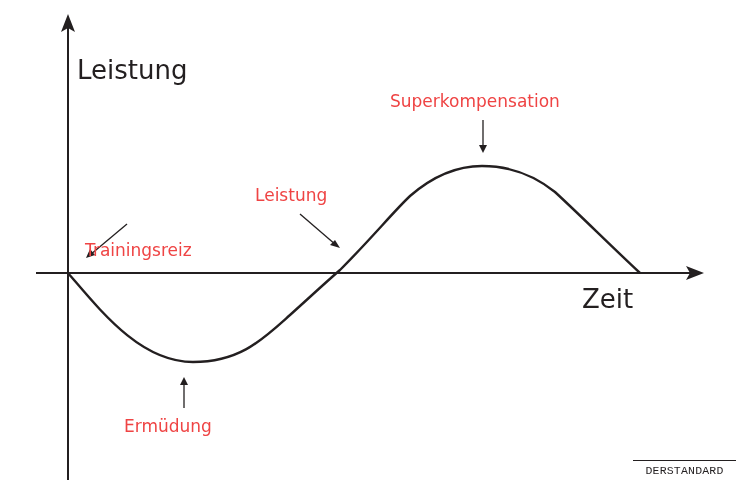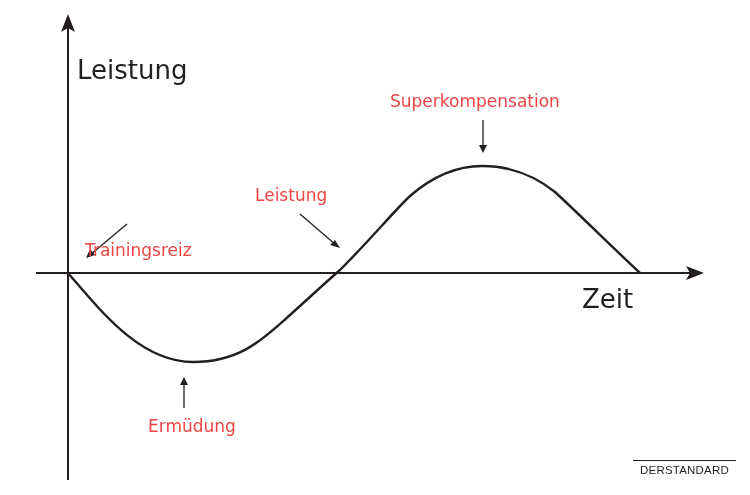--- a/index.html
+++ b/index.html
@@ -1,21 +1,21 @@
 <!DOCTYPE html>
 <html><head>
   <meta charset="utf-8">
   <style>
     html, body { margin: 0; padding: 0; background: #ffffff; }
     body { width: 750px; height: 495px; position: relative; overflow: hidden; font-family: "DejaVu Sans", sans-serif; }
     svg { position: absolute; left: 0; top: 0; }
     .lbl { position: absolute; color: #231f20; white-space: nowrap; }
     .axis-title { font-size: 26px; }
     .ann { font-size: 17px; color: #ef4444; }
-    .brand { position: absolute; left: 633px; top: 460px; width: 103px; border-top: 1px solid #231f20; padding-top: 3px; font-family: Liberation Sans, sans-serif; font-size: 11.5px; letter-spacing: 0.2px; color: #231f20; text-align: center; }
+    .brand { position: absolute; left: 633px; top: 460px; width: 103px; border-top: 1px solid #231f20; padding-top: 3px; font-family: Liberation Mono, monospace; font-size: 11.5px; letter-spacing: 0.2px; color: #231f20; text-align: center; }
   </style>
 </head>
 <body>
 
 <svg width="750" height="495" viewBox="0 0 750 495">
 
   <line x1="68" y1="22" x2="68" y2="480" stroke="#231f20" stroke-width="2"></line>
   <polygon points="68,14 61,32 68,28 75,32" fill="#231f20"></polygon>
 
   <line x1="36" y1="273" x2="690" y2="273" stroke="#231f20" stroke-width="2"></line>
@@ -34,14 +34,14 @@
 
   <line x1="184" y1="408" x2="184" y2="382" stroke="#231f20" stroke-width="1.3"></line>
   <polygon points="184,377 180,385 188,385" fill="#231f20"></polygon>
 </svg>
 
 <div class="lbl axis-title" style="left:77px; top:55px;">Leistung</div>
 <div class="lbl axis-title" style="left:582px; top:284px;">Zeit</div>
 <div class="lbl ann" style="left:85px; top:192px;margin-top:48px;">Trainingsreiz</div>
 <div class="lbl ann" style="left:255px; top:185px;">Leistung</div>
 <div class="lbl ann" style="left:390px; top:91px;">Superkompensation</div>
-<div class="lbl ann" style="left:148px; top:416px;">Ermüdung</div>
+<div class="lbl ann" style="left:124px; top:416px;">Ermüdung</div>
 <div class="brand">DERSTANDARD</div>
 
 </body></html>

